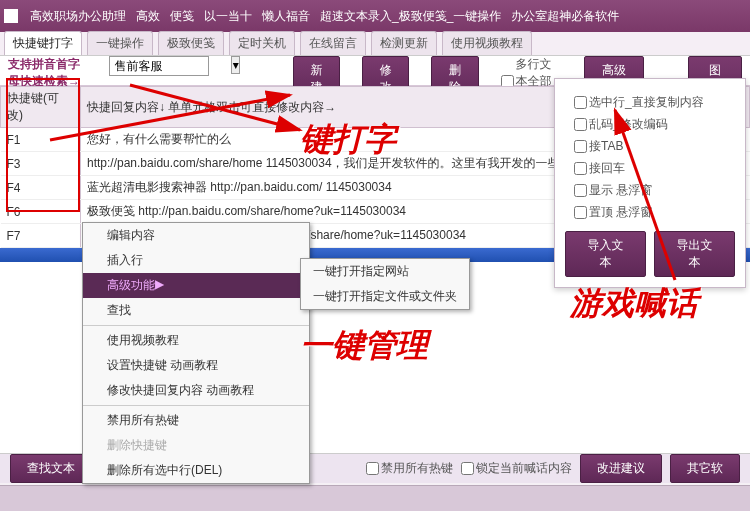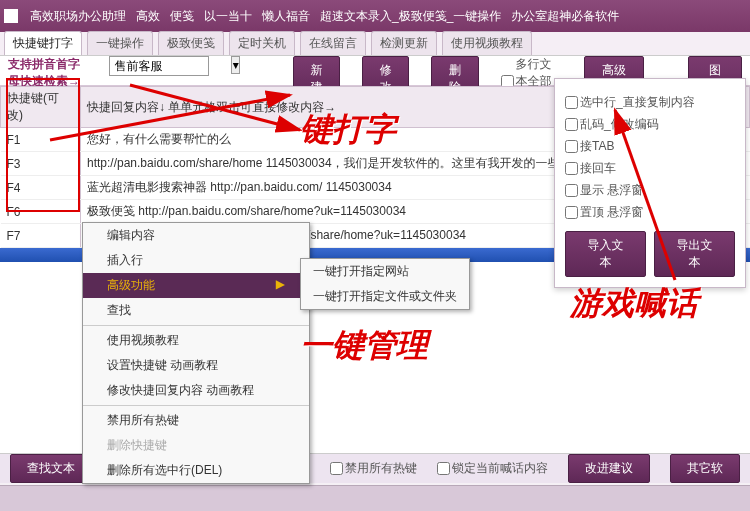--- a/index.html
+++ b/index.html
@@ -18,31 +18,31 @@
 .chk{display:flex;align-items:center;gap:2px;color:#555}
 .chk input{margin:0}
 .main{position:relative;height:380px;background:#fff}
 .grid{width:100%;border-collapse:collapse}
 .grid th{background:#f0e8f0;border:1px solid #d0c0d0;text-align:left;padding:3px 6px;font-weight:normal;color:#333}
 .grid td{border-bottom:1px solid #eee;padding:3px 6px;color:#333;white-space:nowrap;overflow:hidden}
 .grid td:first-child{width:80px;border-right:1px solid #d0c0d0}
 .bluebar{height:14px;background:linear-gradient(#3a6ad0,#2050b0)}
 .ctxmenu{position:absolute;left:82px;top:222px;width:228px;background:#f8f8f8;border:1px solid #999;box-shadow:2px 2px 4px rgba(0,0,0,0.3);z-index:10}
 .ctxmenu .mi{padding:4px 24px;color:#333;cursor:pointer}
-.ctxmenu .mi.hi{background:#5a2a55;color:#eab308;display:flex;justify-content:space-between}
+.ctxmenu .mi.hi{background:#5a2a55;color:#f0abfc;display:flex;justify-content:flex-start}
 .ctxmenu .sep{border-top:1px solid #ccc;margin:2px 0}
 .submenu{position:absolute;left:300px;top:258px;width:170px;background:#f8f8f8;border:1px solid #999;box-shadow:2px 2px 4px rgba(0,0,0,0.3);z-index:11}
 .submenu .mi{padding:4px 12px;color:#333;cursor:pointer}
 .panel{position:absolute;right:4px;top:78px;width:192px;background:#fff;border:1px solid #c8b8c8;box-shadow:0 2px 6px rgba(0,0,0,0.2);padding:10px;z-index:5}
-.panel .chk{margin:5px 0}
+.panel .chk{margin:5px 9px}
 .panel .prow{display:flex;gap:8px;margin-top:10px;justify-content:center}
 .arrow{position:absolute;pointer-events:none;z-index:20}
 .ann{position:absolute;font-size:32px;font-weight:bold;color:#d00;font-family:SimHei,sans-serif;text-shadow:1px 1px 0 #fff;z-index:25;font-style:italic}
 .redbox{position:absolute;border:2px solid #d00;z-index:15}
-.bottombar{position:absolute;bottom:28px;left:0;right:0;height:30px;background:#ede4f0;border-top:1px solid #ccc;display:flex;align-items:center;padding:0 10px;gap:20px}
+.bottombar{position:absolute;bottom:28px;left:0;right:0;height:30px;background:#ede4f0;border-top:1px solid #ccc;display:flex;align-items:center;padding:0 10px;gap:8px}
 .link{color:#2050c0;cursor:pointer}
 .statusbar{position:absolute;bottom:0;left:0;right:0;height:26px;background:#d8c8d8;border-top:1px solid #b8a8b8}
 </style>
 </head>
 <body>
 
 <div class="topbar">
 <span class="icon-sq"></span>
 <span>高效职场办公助理</span>
 <span>高效</span>
@@ -176,21 +176,21 @@
     </defs>
     <line x1="20" y1="80" x2="260" y2="35" stroke="#d00" stroke-width="3" marker-end="url(#ah1)"></line>
   </svg>
 <svg class="arrow" style="left:120px;top:75px" width="200" height="70">
     <line x1="10" y1="10" x2="180" y2="55" stroke="#d00" stroke-width="3" marker-end="url(#ah1)"></line>
   </svg>
 <svg class="arrow" style="left:555px;top:100px" width="170" height="200">
     <line x1="120" y1="180" x2="60" y2="10" stroke="#d00" stroke-width="3" marker-end="url(#ah1)"></line>
   </svg>
 
-<div class="ann" style="left:300px;top:108px">键打字</div>
+<div class="ann" style="left:300px;top:118px">键打字</div>
 <div class="ann" style="left:300px;top:324px">一键管理</div>
 <div class="ann" style="left:570px;top:282px">游戏喊话</div>
 
 <div class="bottombar">
 <button class="btn">查找文本</button>
 <span class="link">设置快捷键-动画演示</span>
 <span style="flex:1"></span>
 <label class="chk">
       <input type="checkbox" style="">
       <span>禁用所有热键</span>

